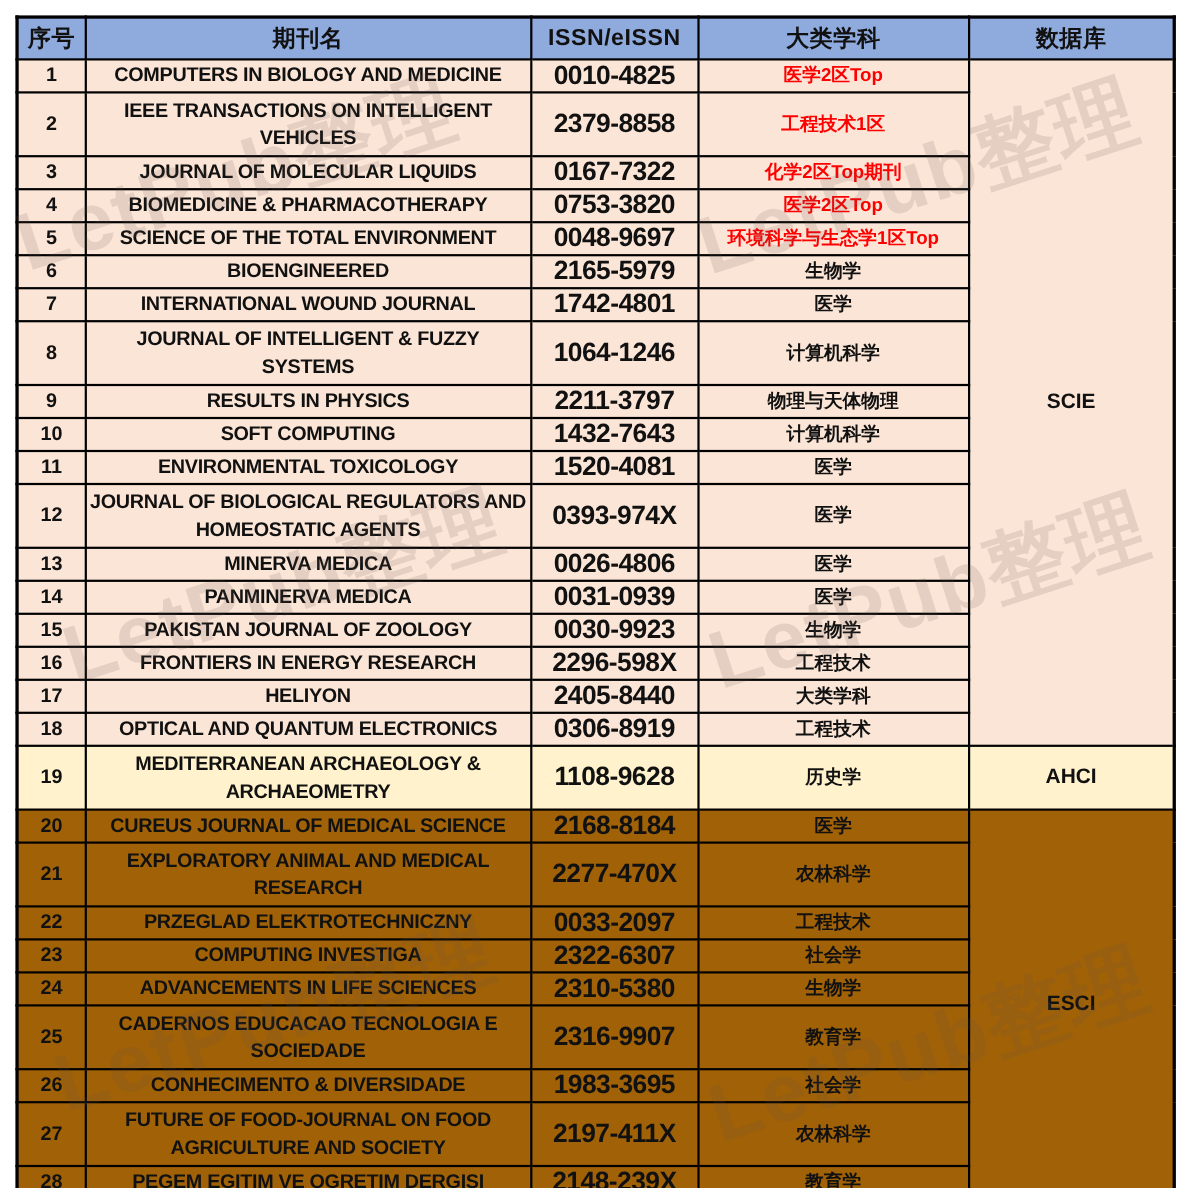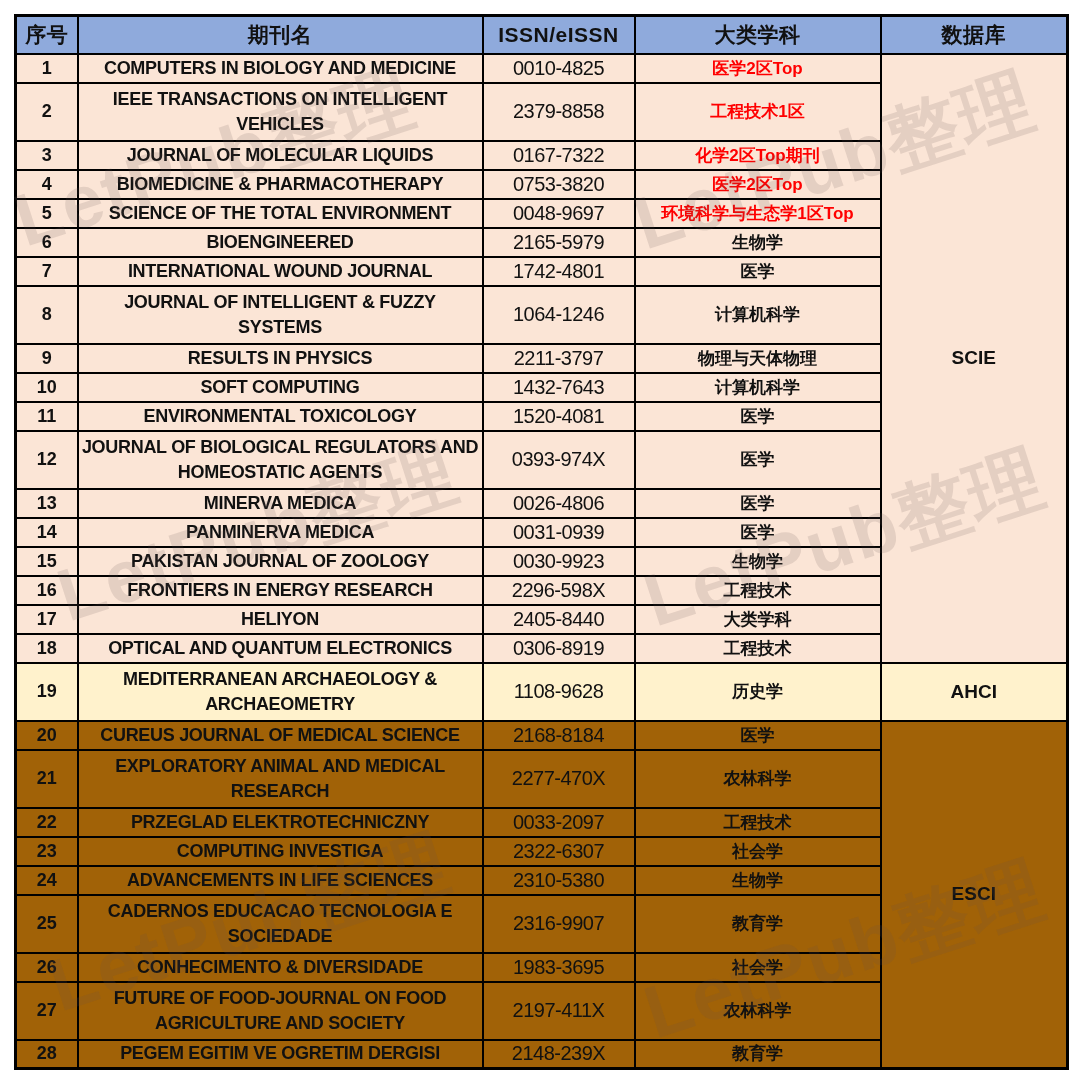--- a/index.html
+++ b/index.html
@@ -38,21 +38,21 @@
   th {
     background: #8FAADC;
     font-size: 21px;
     font-weight: bold;
     letter-spacing: 0.5px;
   }
   tr.single { height: 29px; }
   tr.tall   { height: 58px; }
   td.num  { font-size: 18px; font-weight: bold; }
   td.name { font-size: 18px; font-weight: bold; line-height: 25px; letter-spacing: -0.3px; margin-left: 20px; }
-  td.issn { font-size: 20px; font-weight: normal; letter-spacing: -0.5px; }
+  td.issn { font-size: 24px; font-weight: bold; letter-spacing: -0.5px; }
   td.cat  { font-size: 17px; font-weight: bold; }
   td.db   { font-size: 19px; font-weight: bold; margin-top: 10px; }
   tr.peach td    { background: #FBE5D6; }
   tr.yellow td   { background: #FFF2CC; }
   tr.lavender td { background: #a16207; }
   td.red { color: #FF0000; }
   .watermark {
     position: absolute;
     white-space: nowrap;
     font-size: 74px;

